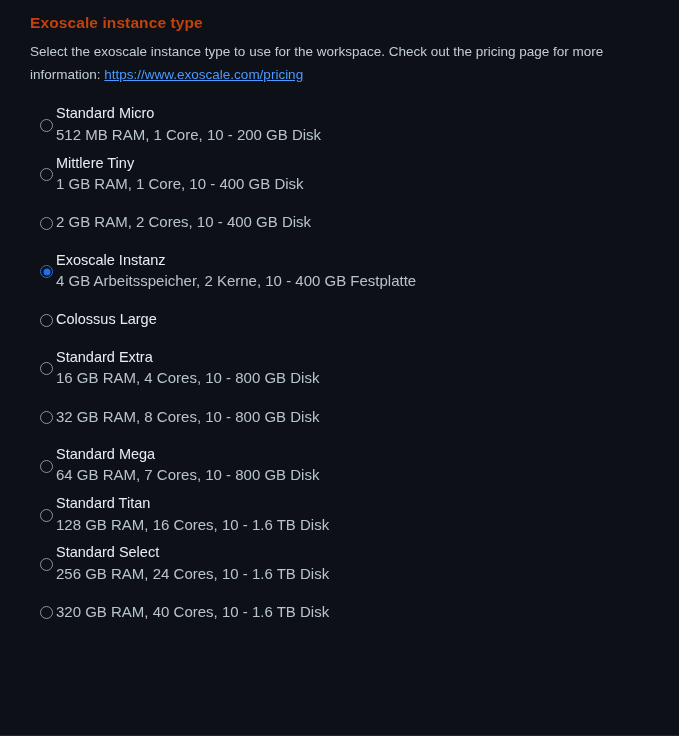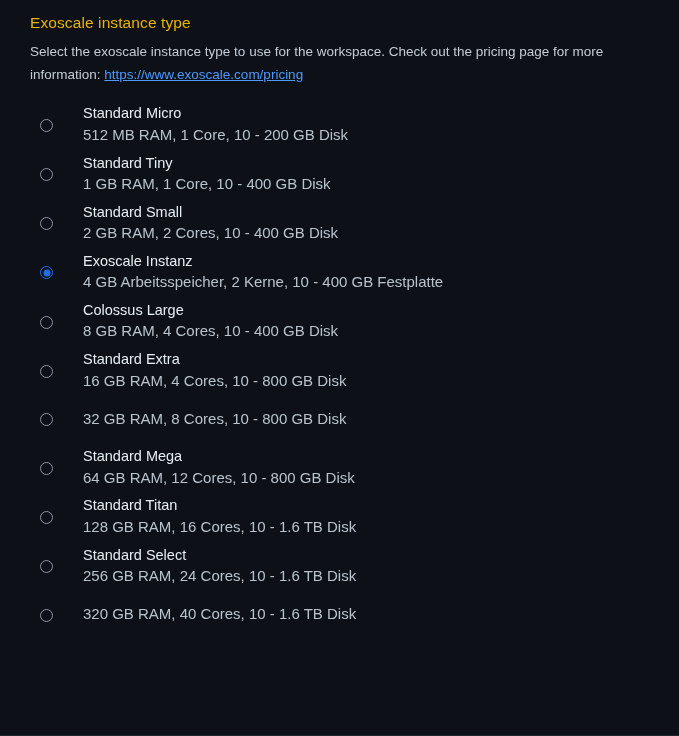--- a/index.html
+++ b/index.html
@@ -13,22 +13,22 @@
     background: #0d1117;
     color: #e6edf3;
     font-family: "Liberation Sans", sans-serif;
     overflow: hidden;
   }
   .panel {
     padding: 14px 30px 0 30px;
   }
   .title {
     font-size: 15.5px;
-    font-weight: normal;
-    color: #eab308;
+    font-weight: bold;
+    color: #c2410c;
     margin: 0 0 8px 0;
     letter-spacing: 0.1px;
   }
   .desc {
     font-size: 13.5px;
     line-height: 1.72;
     color: #c3ccd6;
     margin: 0 0 14px 0;
     max-width: 600px;
   }
@@ -36,21 +36,21 @@
     color: #4c9aff;
     text-decoration: underline;
     text-decoration-color: #4c9aff;
   }
   .options {
     margin-top: 4px;
   }
   .option {
     display: flex;
     align-items: center;
-    gap: 30px;
+    gap: 3px;
     padding: 5px 0 5px 10px;
     min-height: 48px;
   }
   .radio {
     flex: 0 0 auto;
     width: 13px;
     height: 13px;
     border-radius: 50%;
     border: 1.5px solid #8b949e;
     background: transparent;
@@ -109,63 +109,61 @@
       <div class="option">
         <span class="radio"></span>
         <span class="opt-text">
           <span class="opt-name">Standard Micro</span>
           <span class="opt-spec">512 MB RAM, 1 Core, 10 - 200 GB Disk</span>
         </span>
       </div>
       <div class="option">
         <span class="radio"></span>
         <span class="opt-text">
-          <span class="opt-name">Standard Tiny</span>
+          <span class="opt-name">Mittlere Tiny</span>
           <span class="opt-spec">1 GB RAM, 1 Core, 10 - 400 GB Disk</span>
         </span>
       </div>
       <div class="option">
         <span class="radio"></span>
         <span class="opt-text">
-          <span class="opt-name">Standard Small</span>
           <span class="opt-spec">2 GB RAM, 2 Cores, 10 - 400 GB Disk</span>
         </span>
       </div>
       <div class="option">
         <span class="radio checked"></span>
         <span class="opt-text">
           <span class="opt-name">Exoscale Instanz</span>
           <span class="opt-spec">4 GB Arbeitsspeicher, 2 Kerne, 10 - 400 GB Festplatte</span>
         </span>
       </div>
       <div class="option">
         <span class="radio"></span>
         <span class="opt-text">
           <span class="opt-name">Colossus Large</span>
-          <span class="opt-spec">8 GB RAM, 4 Cores, 10 - 400 GB Disk</span>
         </span>
       </div>
       <div class="option">
         <span class="radio"></span>
         <span class="opt-text">
           <span class="opt-name">Standard Extra</span>
           <span class="opt-spec">16 GB RAM, 4 Cores, 10 - 800 GB Disk</span>
         </span>
       </div>
       <div class="option">
         <span class="radio"></span>
         <span class="opt-text">
           <span class="opt-spec">32 GB RAM, 8 Cores, 10 - 800 GB Disk</span>
         </span>
       </div>
       <div class="option">
         <span class="radio"></span>
         <span class="opt-text">
           <span class="opt-name">Standard Mega</span>
-          <span class="opt-spec">64 GB RAM, 12 Cores, 10 - 800 GB Disk</span>
+          <span class="opt-spec">64 GB RAM, 7 Cores, 10 - 800 GB Disk</span>
         </span>
       </div>
       <div class="option">
         <span class="radio"></span>
         <span class="opt-text">
           <span class="opt-name">Standard Titan</span>
           <span class="opt-spec">128 GB RAM, 16 Cores, 10 - 1.6 TB Disk</span>
         </span>
       </div>
       <div class="option">

